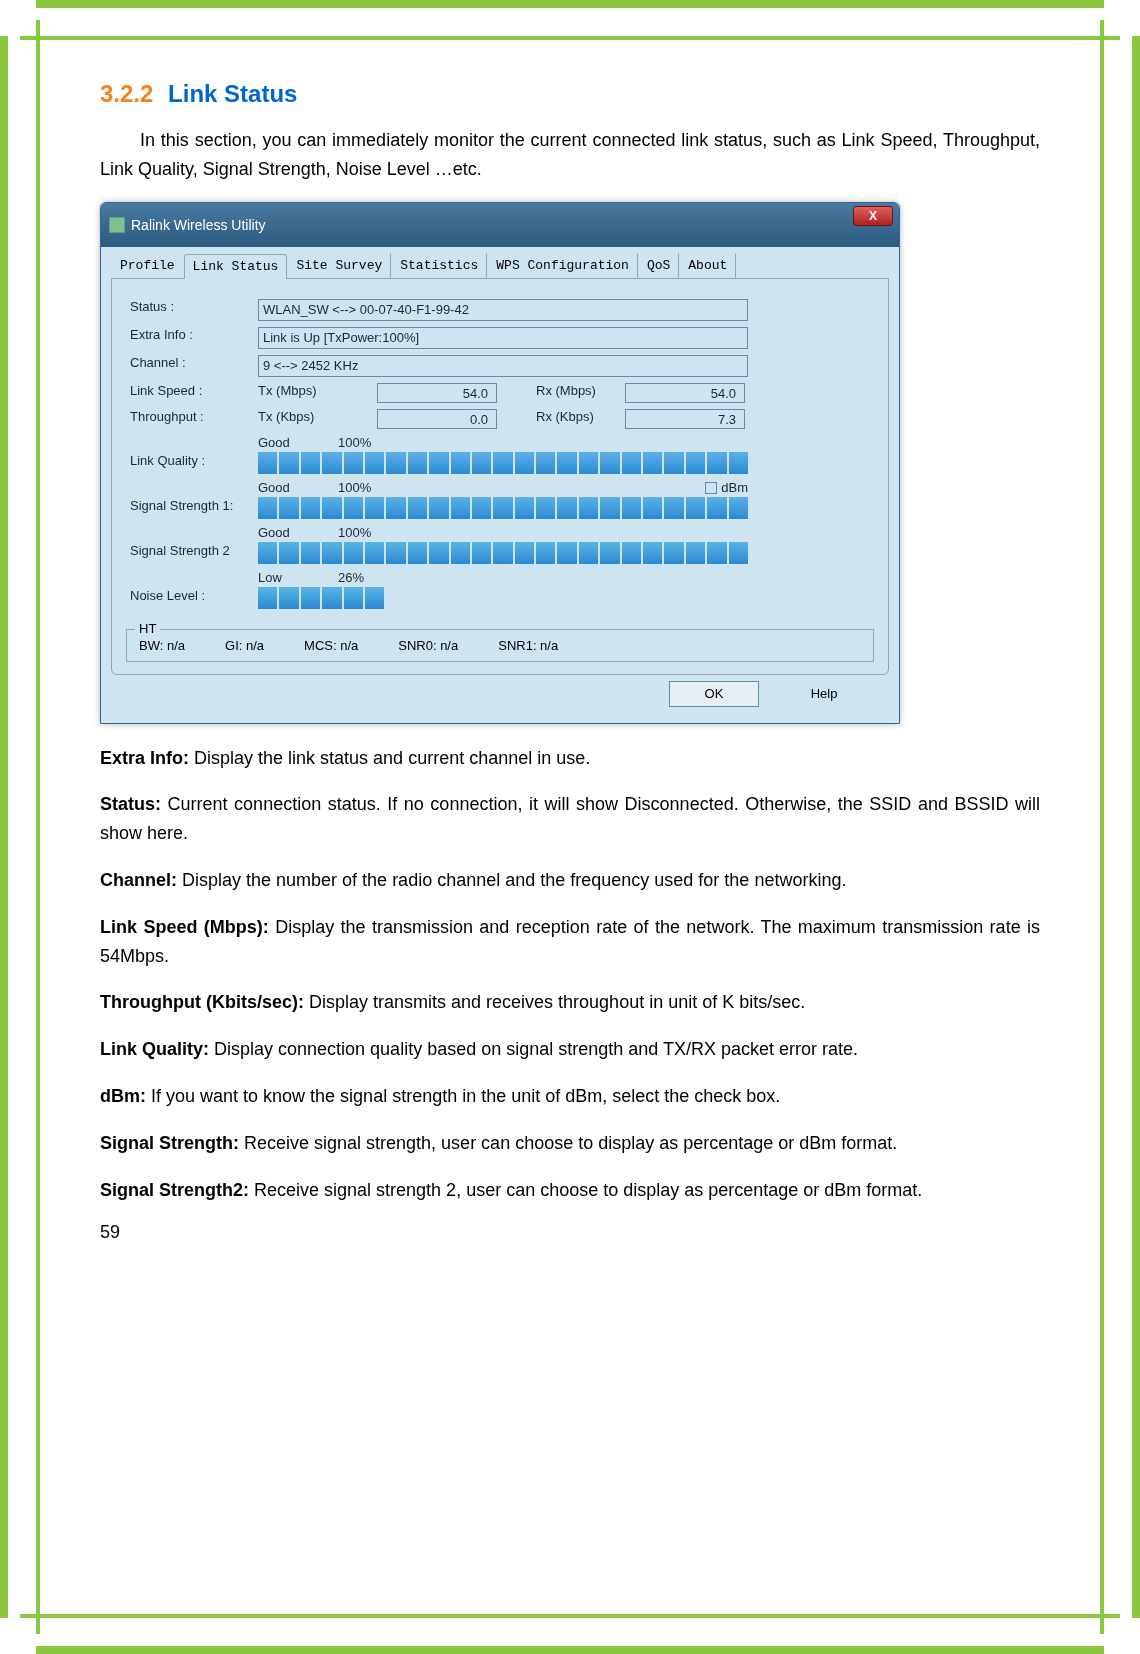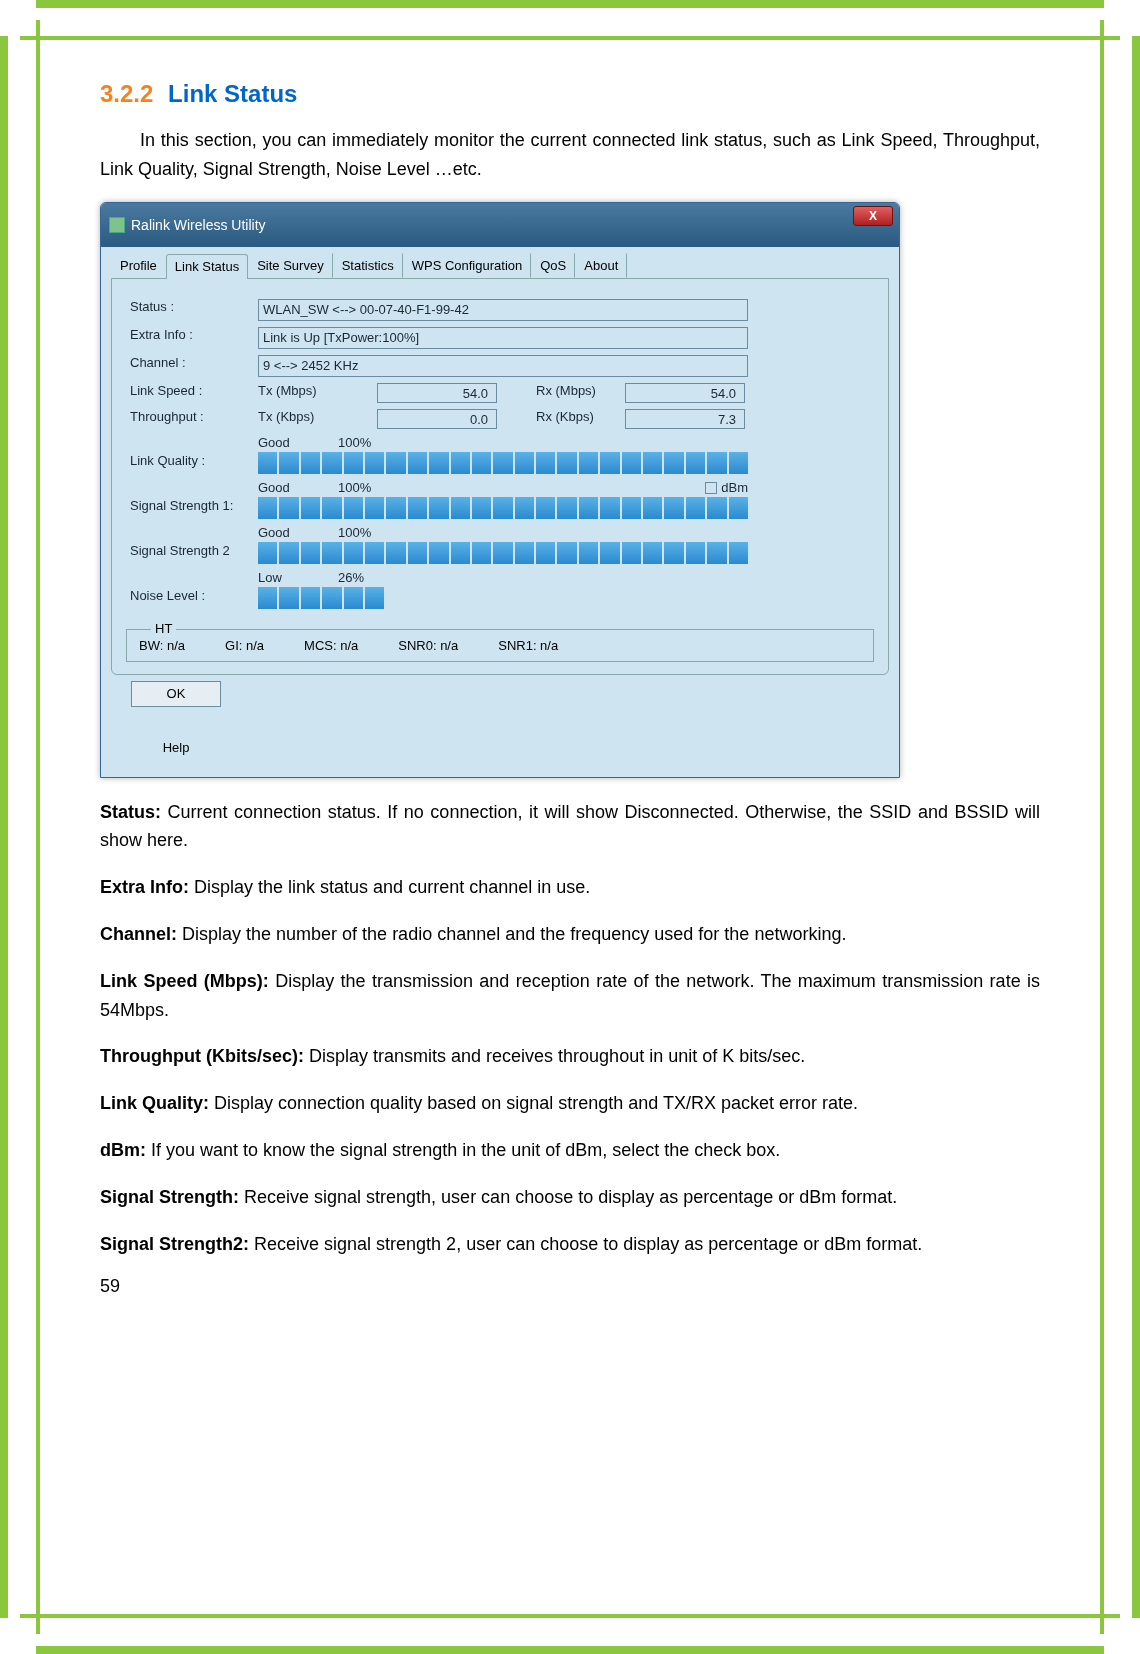--- a/index.html
+++ b/index.html
@@ -26,43 +26,43 @@
   .indent { text-indent:40px; }
   .bold { font-weight:bold; }
   .pagenum { text-align:left; font-weight:normal; font-size:18px; }
   
   .dialog { width:800px; margin:10px 0 20px 0; border:1px solid #369; border-radius:6px 6px 0 0; box-shadow:0 0 6px rgba(0,0,0,0.3); background:#cfe4f1; font-family:Tahoma, Arial, sans-serif; position:relative; }
   .titlebar { height:44px; background:linear-gradient(#4a7aa0,#2a5a80); border-radius:5px 5px 0 0; color:#fff; font-size:14px; padding:4px 8px; display:flex; align-items:center; position:relative; }
   .titlebar .tb-icon { width:16px; height:16px; background:#7fc28c; border:1px solid #4a8; margin-right:6px; position:relative; }
   .titlebar .close { position:absolute; right:6px; top:3px; width:40px; height:20px; background:linear-gradient(#e06060,#b02020); border:1px solid #701010; border-radius:3px; color:#fff; text-align:center; font-size:12px; line-height:18px; font-weight:bold; }
   .dialog-body { background:#cfe4f1; padding:6px 10px 10px 10px; }
   .tabs { display:flex; font-size:13px; color:#000; }
-  .tab { padding:4px 8px; border:1px solid transparent; cursor:pointer; }
+  .tab { padding:4px 8px; border:1px solid transparent; cursor:pointer;font-family:Liberation Mono, monospace; }
   .tab.active { background:#cfe4f1; border:1px solid #8aa; border-bottom:none; border-radius:3px 3px 0 0; position:relative; top:1px; }
   .tab.sep { border-right:1px solid #8aa; }
   .panel { border:1px solid #8aa; background:#cfe4f1; padding:14px 6px 6px 6px; margin-top:0; border-bottom-left-radius:6px; border-bottom-right-radius:6px; }
   .row { display:flex; align-items:flex-start; margin:6px 0; font-size:13px; color:#1a2833; }
   .label { width:140px; padding-left:12px; }
   .textbox { flex:1; height:22px; background:#cfe4f1; border:1px solid #6a8ca0; display:flex; align-items:center; padding:0 4px; font-size:13px; color:#1a2833; max-width:490px; }
   .pair { display:flex; gap:9px; flex:1; max-width:490px; }
   .pair .lbl { width:110px; font-size:13px; }
   .pair .val { width:120px; height:20px; border:1px solid #6a8ca0; background:#cfe4f1; text-align:right; padding-right:8px; font-size:13px; line-height:20px; }
   .barrow { display:flex; align-items:flex-start; margin:6px 0; font-size:13px; color:#1a2833; }
   .barblock { flex:1; max-width:490px; }
   .barhead { display:flex; font-size:13px; justify-content:space-between; }
   .barhead .q { width:80px; }
   .barhead .pct { width:60px; }
   .bar { height:22px; display:flex; gap:2px; margin-top:2px; }
   .bar .seg { flex:1; background:linear-gradient(#5ab1e6,#2a8ad0); }
   .bar .seg.off { background:transparent; }
   .chk { width:12px; height:12px; border:1px solid #6a8ca0; display:inline-block; margin-right:4px; vertical-align:middle; }
   .fieldset { border:1px solid #8aa; margin:20px 8px 6px 8px; padding:8px 12px; position:relative; font-size:13px; }
-  .fieldset .legend { position:absolute; top:-9px; left:24px; background:#cfe4f1; padding:0 4px; font-size:13px; }
+  .fieldset .legend { position:absolute; top:-9px; left:8px; background:#cfe4f1; padding:0 4px; font-size:13px; }
   .fieldset .htrow { display:flex; gap:40px; flex-wrap:wrap; }
-  .btnrow { display:flex; justify-content:flex-end; gap:28px; padding:6px 20px 6px;flex-direction:column; }
+  .btnrow { display:flex; justify-content:flex-end; gap:20px; padding:6px 20px 6px; }
   .btn { width:90px; height:26px; border:1px solid #6a8ca0; background:#e6eef3; font-size:13px; text-align:center; line-height:24px; }
   .btn.flat { border:1px solid transparent; background:transparent; }
 </style>
 </head>
 <body>
 
 <div class="page">
   <div class="outer-border"></div>
   <div class="inner-border"></div>
   <div class="inner-corner tl"></div>
@@ -288,22 +288,22 @@
           </div>
 
         </div>
         <div class="btnrow">
           <div class="btn">OK</div>
           <div class="btn flat">Help</div>
         </div>
       </div>
     </div>
 
+    <p class="para"><span class="bold">Extra Info:</span><span> Display the link status and current channel in use.</span></p>
     <p class="para"><span class="bold">Status:</span><span> Current connection status. If no connection, it will show Disconnected. Otherwise, the SSID and BSSID will show here.</span></p>
-    <p class="para"><span class="bold">Extra Info:</span><span> Display the link status and current channel in use.</span></p>
     <p class="para"><span class="bold">Channel:</span><span> Display the number of the radio channel and the frequency used for the networking.</span></p>
     <p class="para"><span class="bold">Link Speed (Mbps):</span><span> Display the transmission and reception rate of the network. The maximum transmission rate is 54Mbps.</span></p>
     <p class="para"><span class="bold">Throughput (Kbits/sec):</span><span> Display transmits and receives throughout in unit of K bits/sec.</span></p>
     <p class="para"><span class="bold">Link Quality:</span><span> Display connection quality based on signal strength and TX/RX packet error rate.</span></p>
     <p class="para"><span class="bold">dBm:</span><span> If you want to know the signal strength in the unit of dBm, select the check box.</span></p>
     <p class="para"><span class="bold">Signal Strength:</span><span> Receive signal strength, user can choose to display as percentage or dBm format.</span></p>
     <p class="para"><span class="bold">Signal Strength2:</span><span> Receive signal strength 2, user can choose to display as percentage or dBm format.</span></p>
 
     <p class="pagenum">59</p>
   </div>

